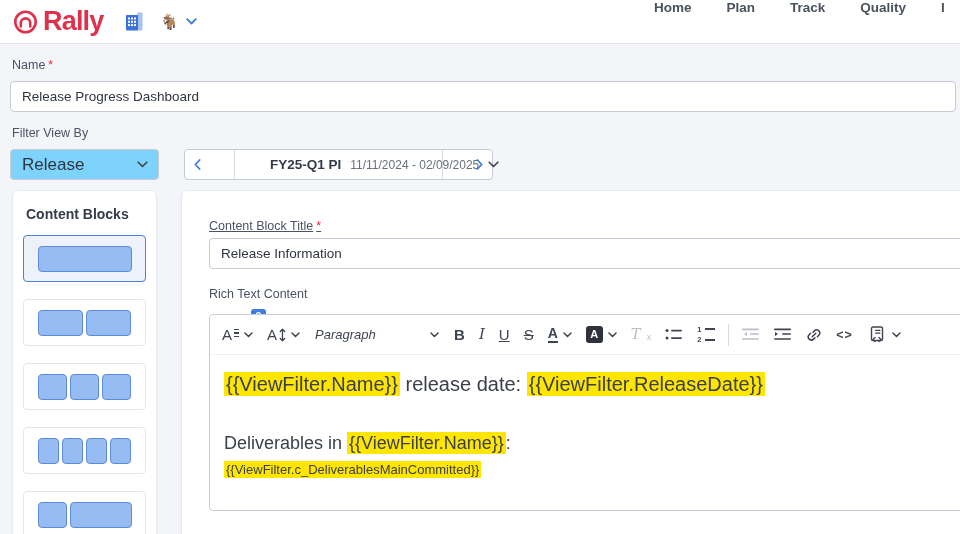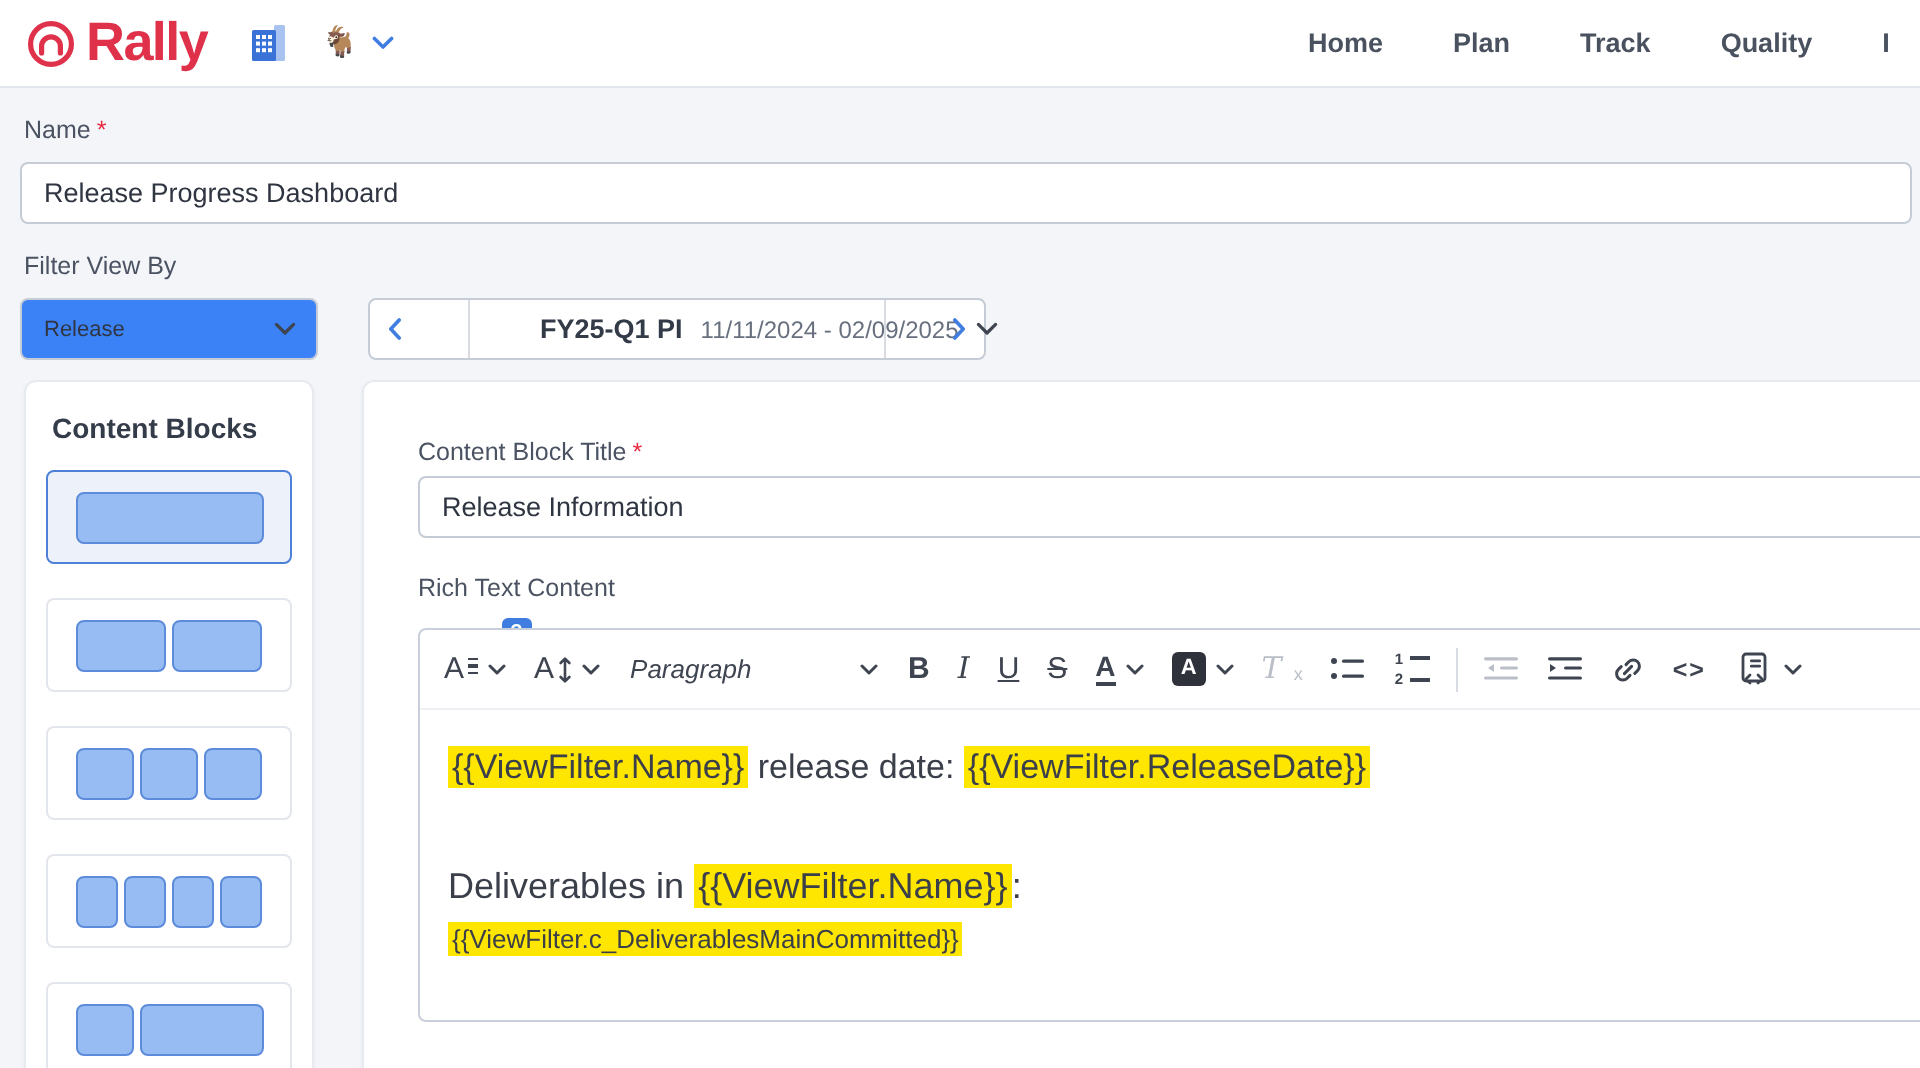--- a/index.html
+++ b/index.html
@@ -10,53 +10,53 @@
     -webkit-font-smoothing:antialiased;
   }
   
   .header{position:absolute;left:0;top:0;width:960px;height:43px;background:#fff;
     border-bottom:1px solid #e2e6ec;display:flex;align-items:center;}
   .logo{display:flex;align-items:center;gap:4px;margin-left:12px;cursor:pointer;}
   .logo-text{font-size:27px;font-weight:800;color:#e0314b;letter-spacing:-0.8px;line-height:1;}
   .building{margin-left:19px;display:flex;align-items:center;}
   .workspace{margin-left:15px;display:flex;align-items:center;gap:7px;font-size:16px;font-weight:700;color:#3b4354;cursor:pointer;}
   .goat{font-size:15px;line-height:1;}
-  .nav{position:absolute;left:654px;top:0;height:43px;display:flex;align-items:center;gap:35px;}
+  .nav{position:absolute;left:654px;top:0;height:43px;display:flex;gap:35px;}
   .nav-item{font-size:13.5px;font-weight:700;color:#4a5260;white-space:nowrap;cursor:pointer;}
   
   .page{position:absolute;left:0;top:44px;width:960px;height:490px;background:#f3f5f9;}
   .field-label{position:absolute;font-size:12.5px;color:#4b5362;}
   .req{color:#e8283f;margin-left:3px;}
   .text-input{position:absolute;height:31px;background:#fff;border:1px solid #c6ccd5;border-radius:4px;
     font-family:"Liberation Sans","DejaVu Sans",sans-serif;font-size:13.5px;color:#2f3541;padding:0 11px;box-sizing:border-box;outline:none;}
   #name-input{left:10px;top:37px;width:946px;}
   
-  .select-box{position:absolute;left:10px;top:105px;width:149px;height:31px;background:#3b82f6;border:1px solid #c6ccd5;
+  .select-box{position:absolute;left:10px;top:105px;width:149px;height:31px;background:#7dd3fc;border:1px solid #c6ccd5;
     border-radius:4px;box-sizing:border-box;display:flex;align-items:center;justify-content:space-between;
-    padding:0 10px 0 11px;font-size:11px;color:#2f3541;cursor:pointer;}
+    padding:0 10px 0 11px;font-size:17px;color:#2f3541;cursor:pointer;}
   
   .stepper{position:absolute;left:184px;top:105px;width:309px;height:31px;background:#fff;border:1px solid #c6ccd5;
     border-radius:4px;box-sizing:border-box;display:flex;align-items:stretch;gap:24px;}
   .step-btn{width:25px;display:flex;align-items:center;justify-content:center;cursor:pointer;flex:none;}
   .step-sep{width:1px;background:#d9dde3;}
   .step-main{flex:1;display:flex;align-items:center;padding:0 9px 0 11px;gap:9px;cursor:pointer;min-width:0;}
   .tb-name{font-size:13.5px;font-weight:700;color:#333b49;white-space:nowrap;}
   .tb-dates{font-size:12px;color:#68707f;white-space:nowrap;flex:1;}
   
   .card{position:absolute;background:#fff;border:1px solid #e7eaef;border-radius:6px;box-shadow:0 1px 2px rgba(40,50,70,.05);}
   #cb-card{left:12px;top:146px;width:145px;height:420px;box-sizing:border-box;}
   #main-card{left:181px;top:146px;width:800px;height:420px;box-sizing:border-box;}
   .cb-title{font-size:14px;font-weight:700;color:#343c4a;padding:15px 0 0 13px;}
   .tiles{display:flex;flex-direction:column;gap:17px;padding:13px 10px 0 10px;}
   .tile{height:47px;border:1px solid #e3e6ec;border-radius:4px;background:#fff;display:flex;align-items:center;
     justify-content:center;gap:3px;cursor:pointer;box-sizing:border-box;}
   .tile.selected{border:1.5px solid #4d81d8;background:#edf1fa;}
   .blk{height:26px;background:#97bbf3;border:1.5px solid #5d8cdb;border-radius:4px;box-sizing:border-box;flex:none;}
   
-  #title-label{left:27px;top:28px;position:absolute;font-size:12.5px;color:#4b5362;}
+  #title-label{left:27px;top:28px;position:absolute;font-size:12.5px;color:#4b5362;text-decoration:underline;}
   #title-input{left:27px;top:47px;width:760px;position:absolute;}
   .rt-row{position:absolute;left:27px;top:96px;display:flex;align-items:center;gap:8px;flex-direction:column;}
   .rt-label{font-size:12.5px;color:#4b5362;}
   .help-badge{width:15px;height:15px;border-radius:3px;background:#3f7de0;color:#fff;font-size:10px;font-weight:700;
     display:flex;align-items:center;justify-content:center;cursor:pointer;}
   
   .editor{position:absolute;left:27px;top:123px;width:760px;height:197px;border:1px solid #c9cfd8;border-radius:4px;
     box-sizing:border-box;background:#fff;}
   .toolbar{height:39px;display:flex;align-items:center;padding-left:5px;border-bottom:1px solid #eef0f4;}
   .tb{display:flex;align-items:center;gap:5px;padding:0 7px;height:28px;color:#3e4450;cursor:pointer;border-radius:3px;flex:none;}
@@ -78,21 +78,21 @@
   .clear-t{font-family:"DejaVu Serif","Liberation Serif",serif;font-style:italic;font-size:15px;line-height:1;}
   .clear-x{font-size:9px;margin-left:1px;margin-top:6px;line-height:1;}
   .code-l{font-size:12.5px;font-weight:700;letter-spacing:1px;}
   .ol-icon{display:flex;flex-direction:column;gap:3px;}
   .ol-row{display:flex;align-items:center;gap:3px;}
   .ol-row i{font-style:normal;font-size:7.5px;font-weight:700;line-height:1;width:5px;}
   .ol-row b{display:block;width:10px;height:1.6px;background:currentColor;}
   .tb-sep{width:1px;height:22px;background:#d8dce2;margin:0 6px;flex:none;}
   .ed-content{padding:19px 14px 0 14px;color:#3a3f4a;cursor:text;height:138px;box-sizing:border-box;}
   .ed-content p{margin:0;}
-  .p-normal{font-size:17px;line-height:20px;}
+  .p-normal{font-size:20px;line-height:20px;}
   .p-large{font-size:18px;line-height:24px;margin-top:37px !important;}
   .p-small{font-size:13px;line-height:17px;margin-top:6px !important;}
   .hl{background:#ffe600;padding:1px 2px;}
   svg{display:block;}
 </style>
 </head>
 <body>
 
 <div class="header">
   <div class="logo">

